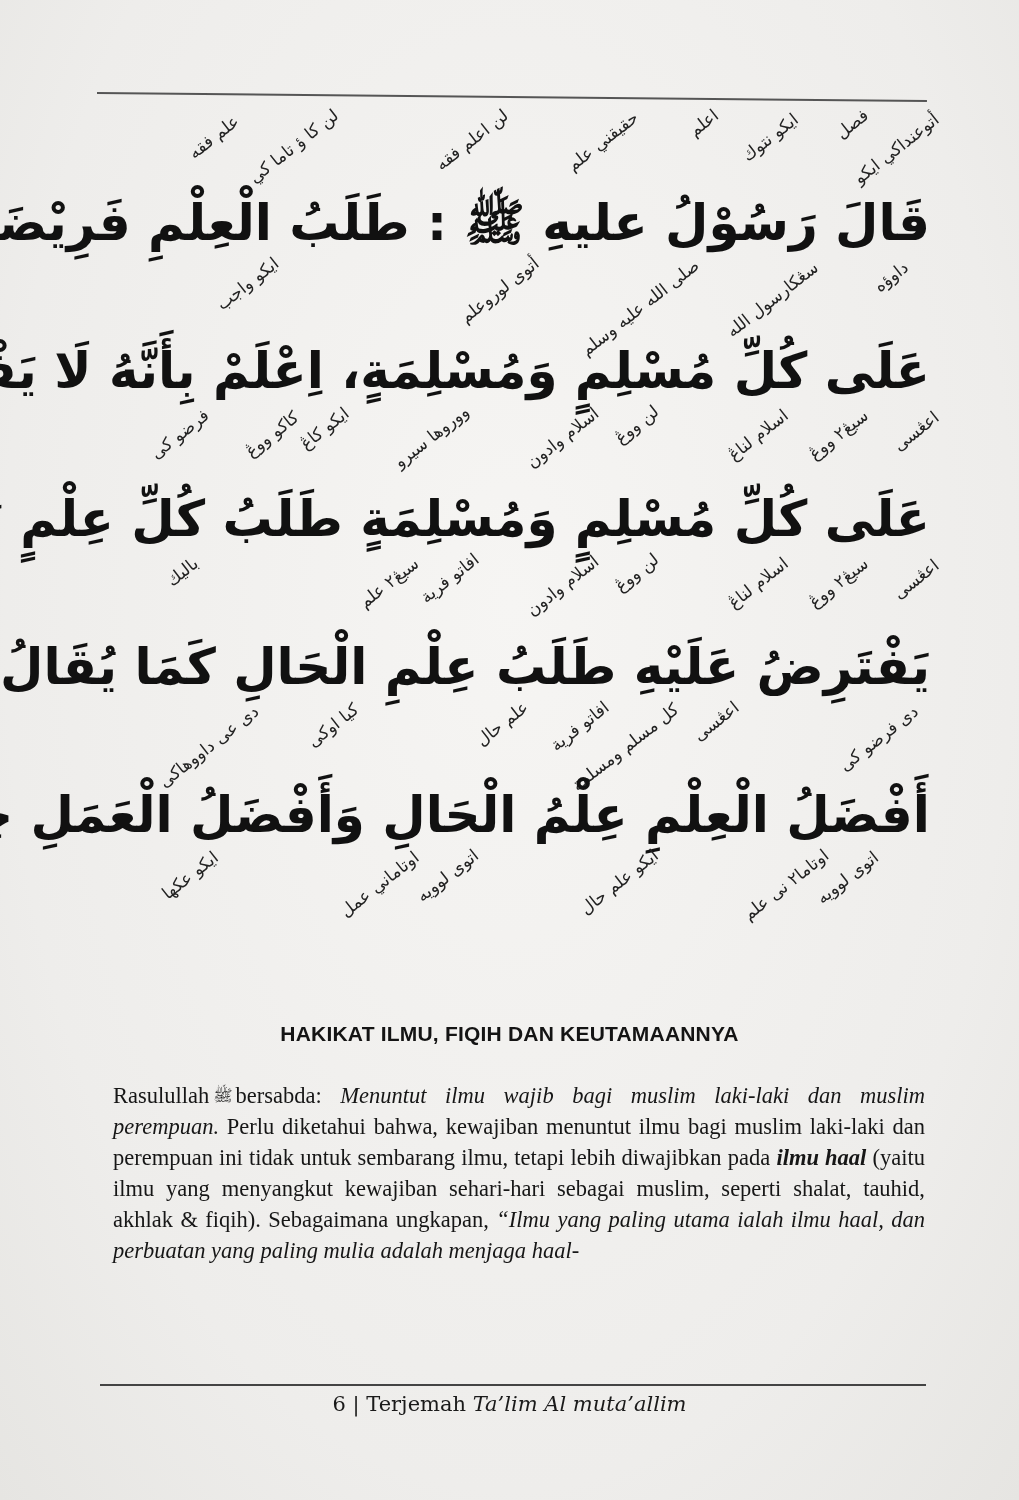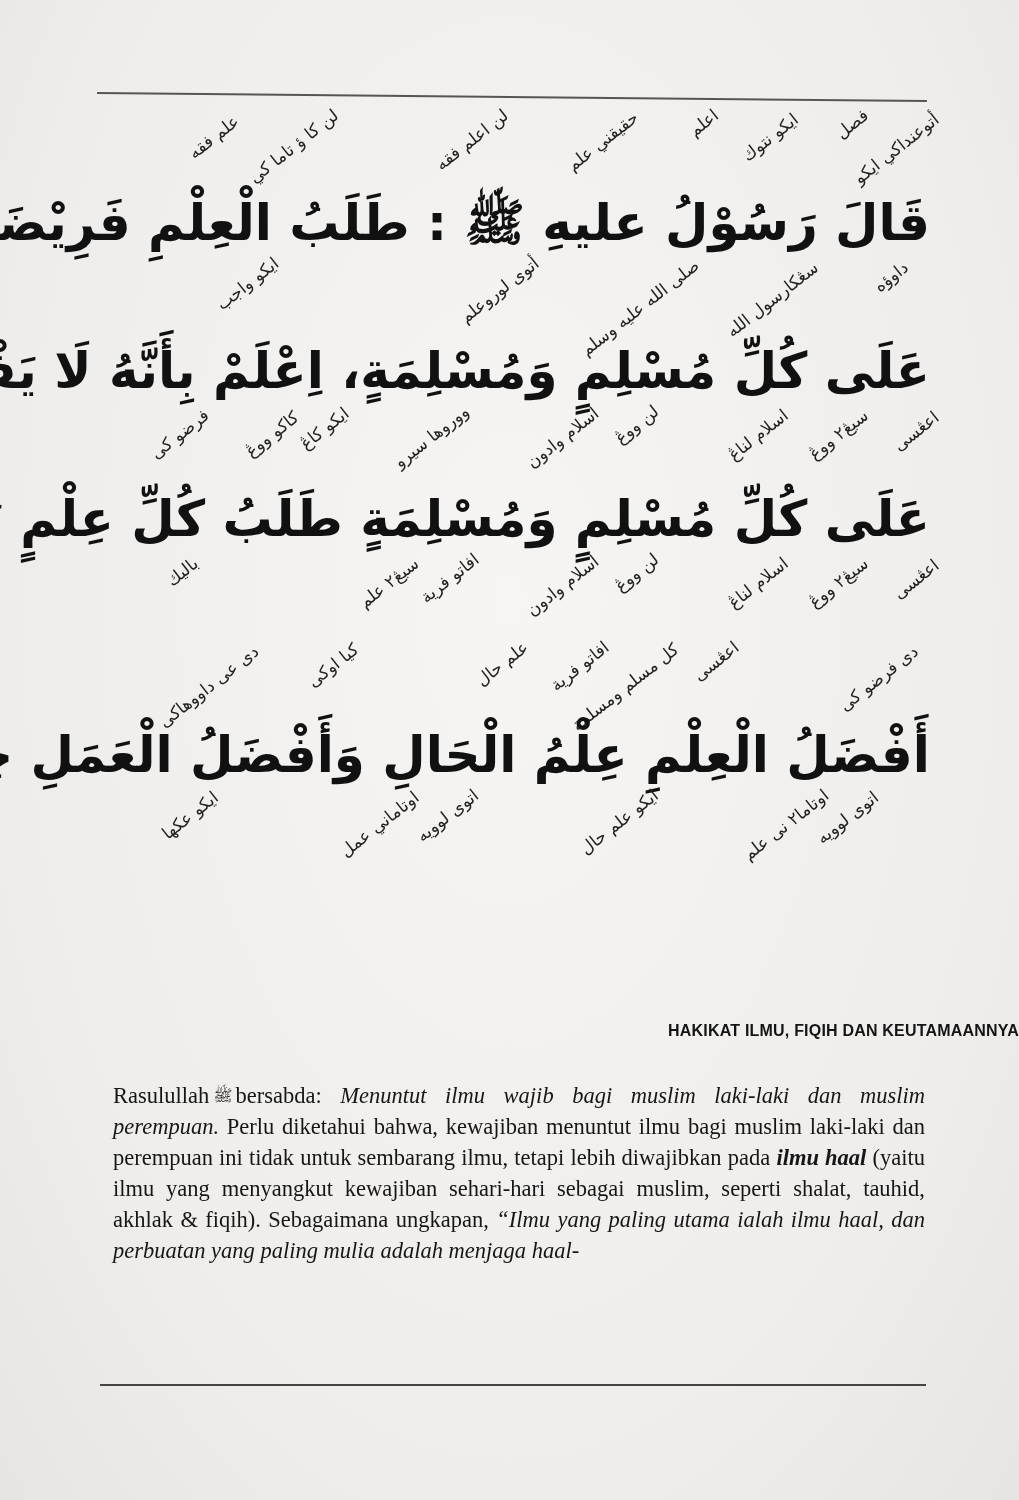--- a/index.html
+++ b/index.html
@@ -45,23 +45,23 @@
     position: absolute;
     font-family: "DejaVu Sans", sans-serif;
     font-size: 17px;
     color: #222;
     white-space: nowrap;
     transform: rotate(-38deg);
     transform-origin: right top;
   }
   .title {
     position: absolute; left: 0; top: 1022px; width: 1019px;
-    text-align: right;
+    text-align: center;
     font-family: "Liberation Sans", sans-serif;
-    font-weight: bold; font-size: 16px; letter-spacing: 0.2px;
+    font-weight: bold; font-size: 21px; letter-spacing: 0.2px;
     color: #141414;
   }
   .body-text {
     position: absolute; left: 113px; top: 1080px; width: 812px;
     font-family: "Liberation Serif", serif;
     font-size: 22.5px; line-height: 31px;
     text-align: justify;
     color: #161616;
   }
   .body-text .it { font-style: italic; }
@@ -125,20 +125,21 @@
       <span class="gloss" style="right:0px;top:6px">اعڠسى</span>
       <span class="gloss" style="right:70px;top:4px">سبڠ٢ ووڠ</span>
       <span class="gloss" style="right:150px;top:4px">اسلام لناڠ</span>
       <span class="gloss" style="right:280px;top:0px">لن ووڠ</span>
       <span class="gloss" style="right:340px;top:2px">اسلام وادون</span>
       <span class="gloss" style="right:460px;top:0px">افاتو فرية</span>
       <span class="gloss" style="right:520px;top:4px">سبڠ٢ علم</span>
       <span class="gloss" style="right:740px;top:4px">باليك</span>
     </div>
 
+    <div class="ar-line">يَفْتَرِضُ عَلَيْهِ طَلَبُ عِلْمِ الْحَالِ كَمَا يُقَالُ</div>
     <div class="gloss-row">
       <span class="gloss" style="right:20px;top:4px">دى فرضو كى</span>
       <span class="gloss" style="right:200px;top:0px">اعڠسى</span>
       <span class="gloss" style="right:260px;top:2px">كل مسلم ومسلمة</span>
       <span class="gloss" style="right:330px;top:0px">افاتو فرية</span>
       <span class="gloss" style="right:410px;top:0px">علم حال</span>
       <span class="gloss" style="right:580px;top:2px">كيا اوكى</span>
       <span class="gloss" style="right:680px;top:4px">دى عى داووهاكى</span>
     </div>
 
@@ -152,13 +153,19 @@
       <span class="gloss" style="right:720px;top:2px">ايكو عكها</span>
     </div>
   </div>
 
   <div class="title">HAKIKAT ILMU, FIQIH DAN KEUTAMAANNYA</div>
 
   <div class="body-text"><span>Rasulullah</span><span class="saw">ﷺ</span><span>bersabda: </span><span class="it">Menuntut ilmu wajib bagi muslim laki-laki dan muslim perempuan.</span><span> Perlu diketahui bahwa, kewajiban menuntut ilmu bagi muslim laki-laki dan perempuan ini tidak untuk sembarang ilmu, tetapi lebih diwajibkan pada </span><span class="bi">ilmu haal</span><span> (yaitu ilmu yang menyangkut kewajiban sehari-hari sebagai muslim, seperti shalat, tauhid, akhlak &amp; fiqih). Sebagaimana ungkapan, </span><span class="it">“Ilmu yang paling utama ialah ilmu haal, dan perbuatan yang paling mulia adalah menjaga haal-</span></div>
 
   <div class="rule-bottom"></div>
 
+  <div class="footer">
+    <span>6</span>
+    <span>|</span>
+    <span>Terjemah</span>
+    <span class="it">Ta’lim Al muta’allim</span>
+  </div>
 </div>
 
 </body></html>

